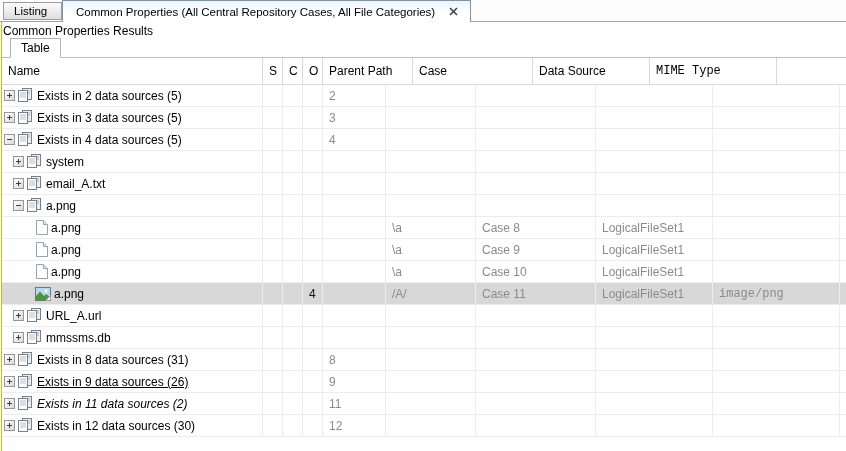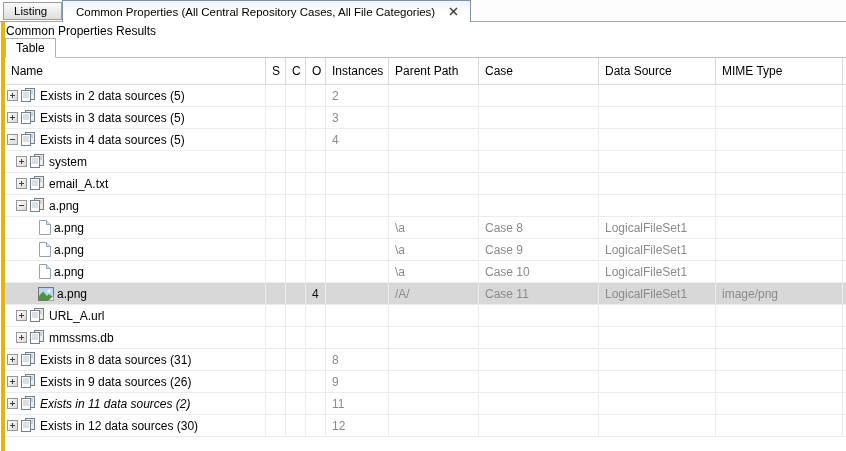--- a/index.html
+++ b/index.html
@@ -17,25 +17,25 @@
     display:flex;align-items:center;padding:0 14px 0 10px;font-size:11.5px;z-index:0;
   }
   .tab-active{
     position:absolute;left:62px;top:0;height:22px;box-sizing:border-box;z-index:2;
     background:linear-gradient(#ecf3fa,#ffffff 55%);
     border:1px solid #7e92a8;border-bottom:none;
     display:flex;align-items:center;gap:14px;padding:0 12px 0 13px;font-size:11.5px;
   }
   .close-x{display:flex;align-items:center;cursor:default;}
   
-  .content{position:relative;margin-left:1px;border-left:4px solid #eab308;height:429px;box-sizing:border-box;background:#fff;}
+  .content{position:relative;margin-left:1px;border-left:1px solid #eab308;height:429px;box-sizing:border-box;background:#fff;}
   .results-label{height:16px;line-height:15px;padding-left:1px;padding-top:2px;box-sizing:border-box;white-space:nowrap;}
   .view-strip{position:relative;height:20px;border-bottom:1px solid #bdbdbd;box-sizing:border-box;}
   .view-tab{
-    position:absolute;left:0;top:0;height:20px;box-sizing:border-box;z-index:2;
+    position:absolute;left:8px;top:0;height:20px;box-sizing:border-box;z-index:2;
     background:#fff;border:1px solid #b3b3b3;border-bottom:1px solid #fff;
     padding:2px 10px 0 10px;
   }
   
   .grid-header{display:flex;height:27px;box-sizing:border-box;border-bottom:1px solid #d9d9d9;background:#fff;}
   .grid-header .cell{display:flex;align-items:center;height:100%;box-sizing:border-box;
     border-right:1px solid #d9d9d9;padding-left:6px;white-space:nowrap;overflow:hidden;color:#000;}
   .grid-body .row{display:flex;height:22px;box-sizing:border-box;border-bottom:1px solid #ececec;background:#fff;}
   .grid-body .row.selected{background:#d8d8d8;}
   .grid-body .cell{display:flex;align-items:center;height:100%;box-sizing:border-box;
@@ -43,21 +43,21 @@
   .grid-body .cell.c-name{color:#000;padding-left:0;text-align:center;}
   .grid-body .cell.c-o{color:#111;}
   .c-name{width:261px;flex:none;}
   .c-s{width:20px;flex:none;}
   .c-c{width:20px;flex:none;}
   .c-o{width:20px;flex:none;}
   .c-inst{width:63px;flex:none;}
   .c-pp{width:90px;flex:none;}
   .c-case{width:120px;flex:none;}
   .c-ds{width:117px;flex:none;}
-  .c-mime{width:127px;flex:none;}
+  .c-mime{width:127px;flex:none;font-family:Liberation Mono, monospace;}
   .c-end{flex:1;border-right:none !important;}
   
   .toggle{width:11px;height:11px;box-sizing:border-box;border:1px solid #979797;
     background:linear-gradient(135deg,#ffffff,#dadada);position:relative;flex:none;margin:0 2px 0 1px;}
   .toggle::before{content:"";position:absolute;left:2px;right:2px;top:4px;height:1px;background:#3e3e3e;}
   .toggle.plus::after{content:"";position:absolute;top:2px;bottom:2px;left:4px;width:1px;background:#3e3e3e;}
   .toggle.none{visibility:hidden;}
   .ic{flex:none;margin-right:3px;}
   .nm{white-space:nowrap;}
 </style>
@@ -87,21 +87,20 @@
       <span>Table</span>
     </div>
   </div>
 
   <div class="grid">
     <div class="grid-header">
       <div class="cell c-name" style="padding-left:6px">Name</div>
       <div class="cell c-s">S</div>
       <div class="cell c-c">C</div>
       <div class="cell c-o">O</div>
-      <div class="cell c-inst">Instances</div>
       <div class="cell c-pp">Parent Path</div>
       <div class="cell c-case">Case</div>
       <div class="cell c-ds">Data Source</div>
       <div class="cell c-mime">MIME Type</div>
       <div class="cell c-end"></div>
     </div>
     <div class="grid-body">
         <div class="row">
           <div class="cell c-name" style="padding-left: 1px;">
             <span class="toggle plus"></span>
@@ -390,21 +389,21 @@
           <div class="cell c-c"></div>
           <div class="cell c-o"></div>
           <div class="cell c-inst">8</div>
           <div class="cell c-pp"></div>
           <div class="cell c-case"></div>
           <div class="cell c-ds"></div>
           <div class="cell c-mime"></div>
           <div class="cell c-end"></div>
         </div>
         <div class="row">
-          <div class="cell c-name" style="padding-left: 1px;">
+          <div class="cell c-name" style="padding-left: 1px; text-decoration: underline;">
             <span class="toggle plus"></span>
             <svg class="ic" width="17" height="15" viewBox="0 0 17 15">
     <rect x="5.5" y="0.5" width="9" height="11" fill="#eceff1" stroke="#74808c"></rect>
     <line x1="7" y1="3" x2="13" y2="3" stroke="#a9b2ba" stroke-width="1"></line>
     <line x1="7" y1="5" x2="13" y2="5" stroke="#a9b2ba" stroke-width="1"></line>
     <rect x="1.5" y="2.5" width="9" height="11" fill="#ffffff" stroke="#74808c"></rect>
     <line x1="3" y1="5" x2="9" y2="5" stroke="#b7bec5" stroke-width="1"></line>
     <line x1="3" y1="7" x2="9" y2="7" stroke="#b7bec5" stroke-width="1"></line>
     <line x1="3" y1="9" x2="9" y2="9" stroke="#b7bec5" stroke-width="1"></line>
   </svg>

